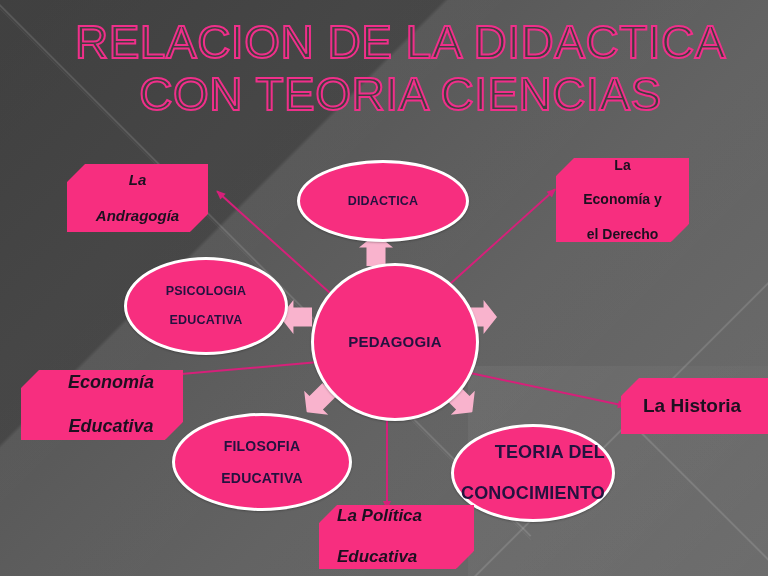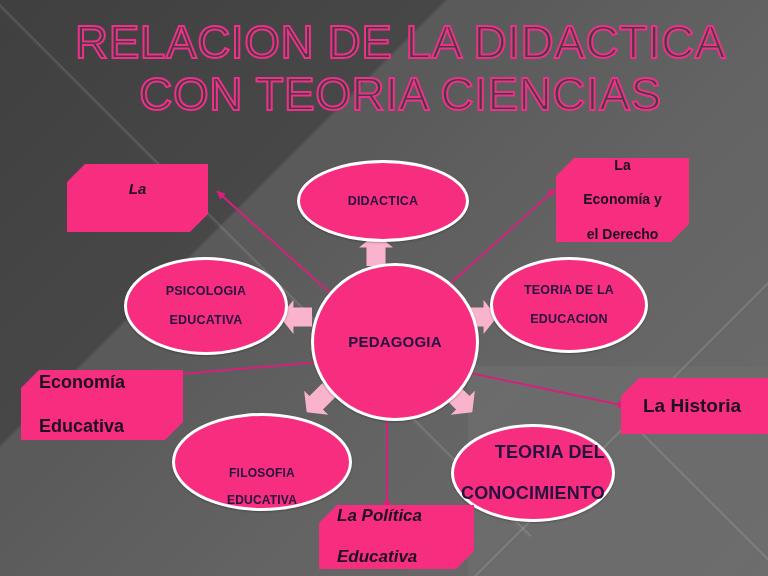--- a/index.html
+++ b/index.html
@@ -109,60 +109,55 @@
     <span>DIDACTICA</span>
   </div>
 
   <div class="ellipse" style="left:124px;top:257px;width:158px;height:92px;font-size:12.5px;">
     <span>
       <span>PSICOLOGIA</span><br>
       <span>EDUCATIVA</span>
     </span>
   </div>
 
-  <div class="ellipse" style="left:490px;top:257px;width:152px;height:90px;font-size:12.5px;">
-    <span>
-      <span>TEORIA DE LA</span><br>
-      <span>EDUCACION</span>
-    </span>
-  </div>
 
   <div class="ellipse" style="left:311px;top:263px;width:162px;height:152px;font-size:15px;">
     <span>PEDAGOGIA</span>
   </div>
 
-  <div class="ellipse" style="left:172px;top:413px;width:174px;height:92px;font-size:12px;align-items:flex-end;">
+  <div class="ellipse" style="left:172px;top:413px;width:174px;height:92px;font-size:14px;">
     <span>
       <span>FILOSOFIA</span><br>
       <span>EDUCATIVA</span>
     </span>
   </div>
 
   <div class="ellipse" style="left:451px;top:424px;width:158px;height:92px;font-size:18px;text-align:right;">
     <span>
       <span>TEORIA DEL</span><br>
       <span>CONOCIMIENTO</span>
     </span>
   </div>
 
   <div class="banner" style="left:67px;top:164px;width:141px;height:68px;font-size:15px;font-style:italic;text-align:center;justify-content:center;">
     <span>
       <span>La</span><br>
+      <span>Andragogía</span>
     </span>
   </div>
 
   <div class="banner" style="left:556px;top:158px;width:133px;height:84px;font-size:14px;text-align:center;justify-content:center;">
     <span>
       <span>La</span><br>
       <span>Economía y</span><br>
       <span>el Derecho</span>
     </span>
   </div>
 
-  <div class="banner" style="left:21px;top:370px;width:144px;height:70px;font-size:18px;padding-left:18px;">
+  <div class="banner" style="left:21px;top:370px;width:144px;height:70px;font-size:18px;font-style:italic;padding-left:18px;text-align:center;">
     <span>
       <span>Economía</span><br>
       <span>Educativa</span>
     </span>
   </div>
 
   <div class="banner" style="left:621px;top:378px;width:160px;height:56px;font-size:19px;padding-left:22px;">
     <span>La Historia</span>
   </div>
 

